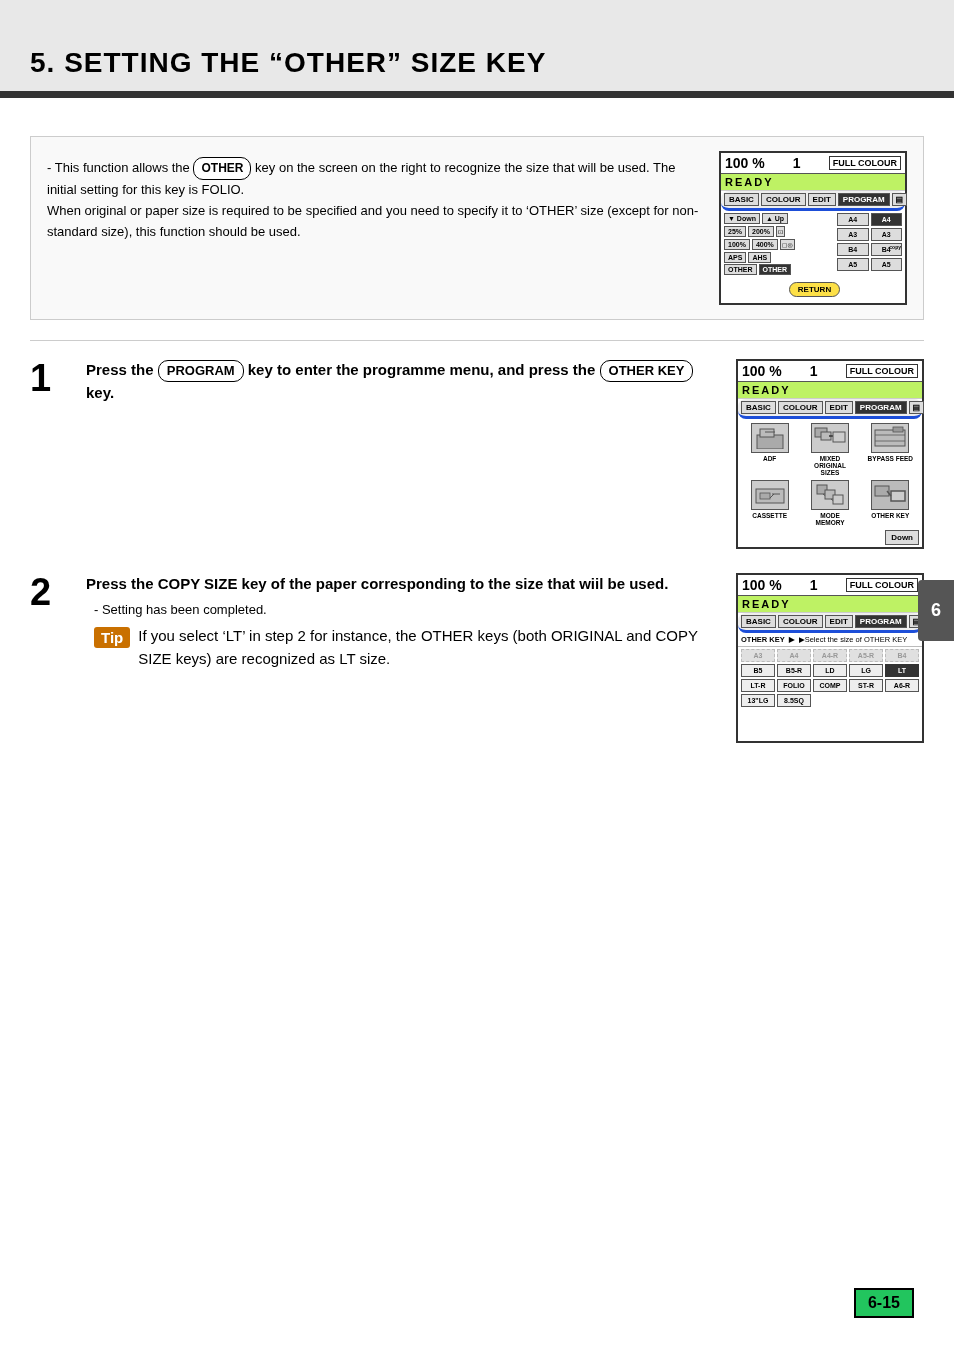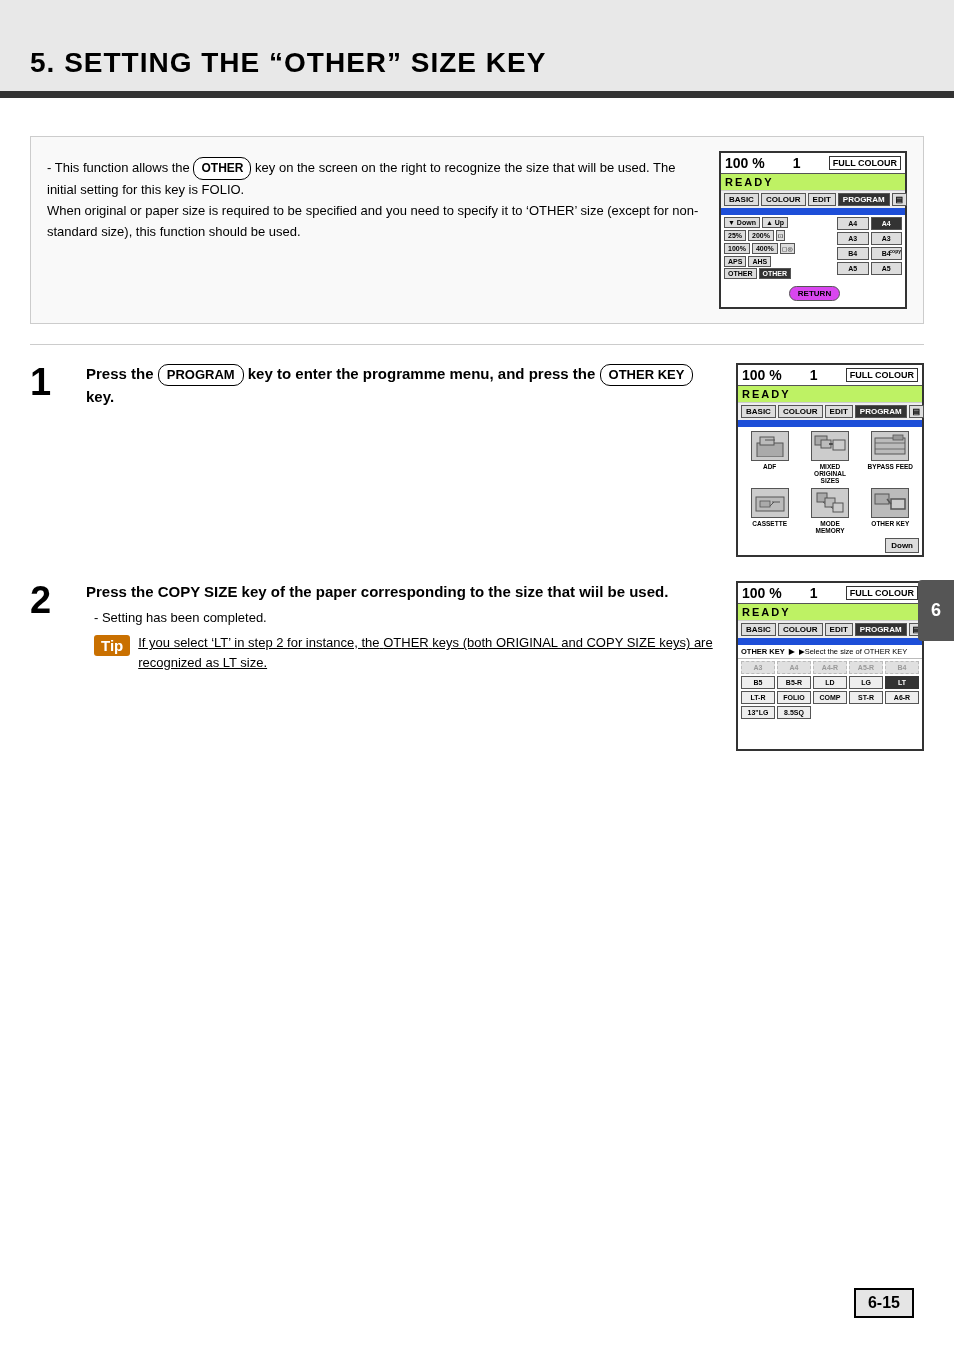--- a/index.html
+++ b/index.html
@@ -123,23 +123,22 @@
       background: #c97000;
       color: #fff;
       font-size: 15px;
       font-weight: bold;
       padding: 2px 7px;
       border-radius: 3px;
       white-space: nowrap;
       margin-top: 2px;
     }
     .tip-text {
-      font-size: 13px;
+      font-size: 15px;
       line-height: 1.5;
-      text-decoration: underline;
     }
 
     
     .screen {
       width: 188px;
       min-height: 120px;
       border: 2px solid #333;
       background: #fff;
       flex-shrink: 0;
       font-size: 9px;
@@ -172,21 +171,22 @@
       letter-spacing: 2px;
       padding: 2px 4px;
       background: #bef264;
       border-bottom: 1px solid #ccc;
     }
     .screen-tabs {
       display: flex;
       gap: 2px;
       padding: 2px 3px;
       background: #eee;
-      border-bottom: 7px solid #1d4ed8;
+      border-bottom: 3px solid #1d4ed8;
+      border-radius: 8px;
     }
     .screen-tab {
       border: 1px solid #555;
       padding: 1px 4px;
       font-size: 8px;
       font-weight: bold;
       background: #ddd;
     }
     .screen-tab.highlighted {
       background: #333;
@@ -241,21 +241,21 @@
     .s1-aps-row {
       display: flex;
       gap: 2px;
     }
     .s1-return {
       border: 1.5px solid #555;
       border-radius: 8px;
       padding: 2px 8px;
       font-size: 8px;
       font-weight: bold;
-      background: #d946ef;
+      background: #fde047;
       text-align: center;
       display: inline-block;
       margin: 2px 0 2px 3px;
     }
 
     
     .s2-icons-row {
       display: flex;
       justify-content: space-around;
       padding: 4px 3px 2px 3px;
@@ -594,14 +594,14 @@
         <span></span>
           <span></span>
           <span></span>
       </div>
     </div>
   </div>
 
 </div>
 
 <div style="position:fixed;bottom:30px;right:40px;">
-  <div style="border:2px solid #000;padding:4px 12px;background:#e5e5e5;font-size:16px;font-weight:bold;">6-15</div>
+  <div style="border:2px solid #000;padding:4px 12px;background:#22c55e;font-size:16px;font-weight:bold;">6-15</div>
 </div>
 
 </body></html>

